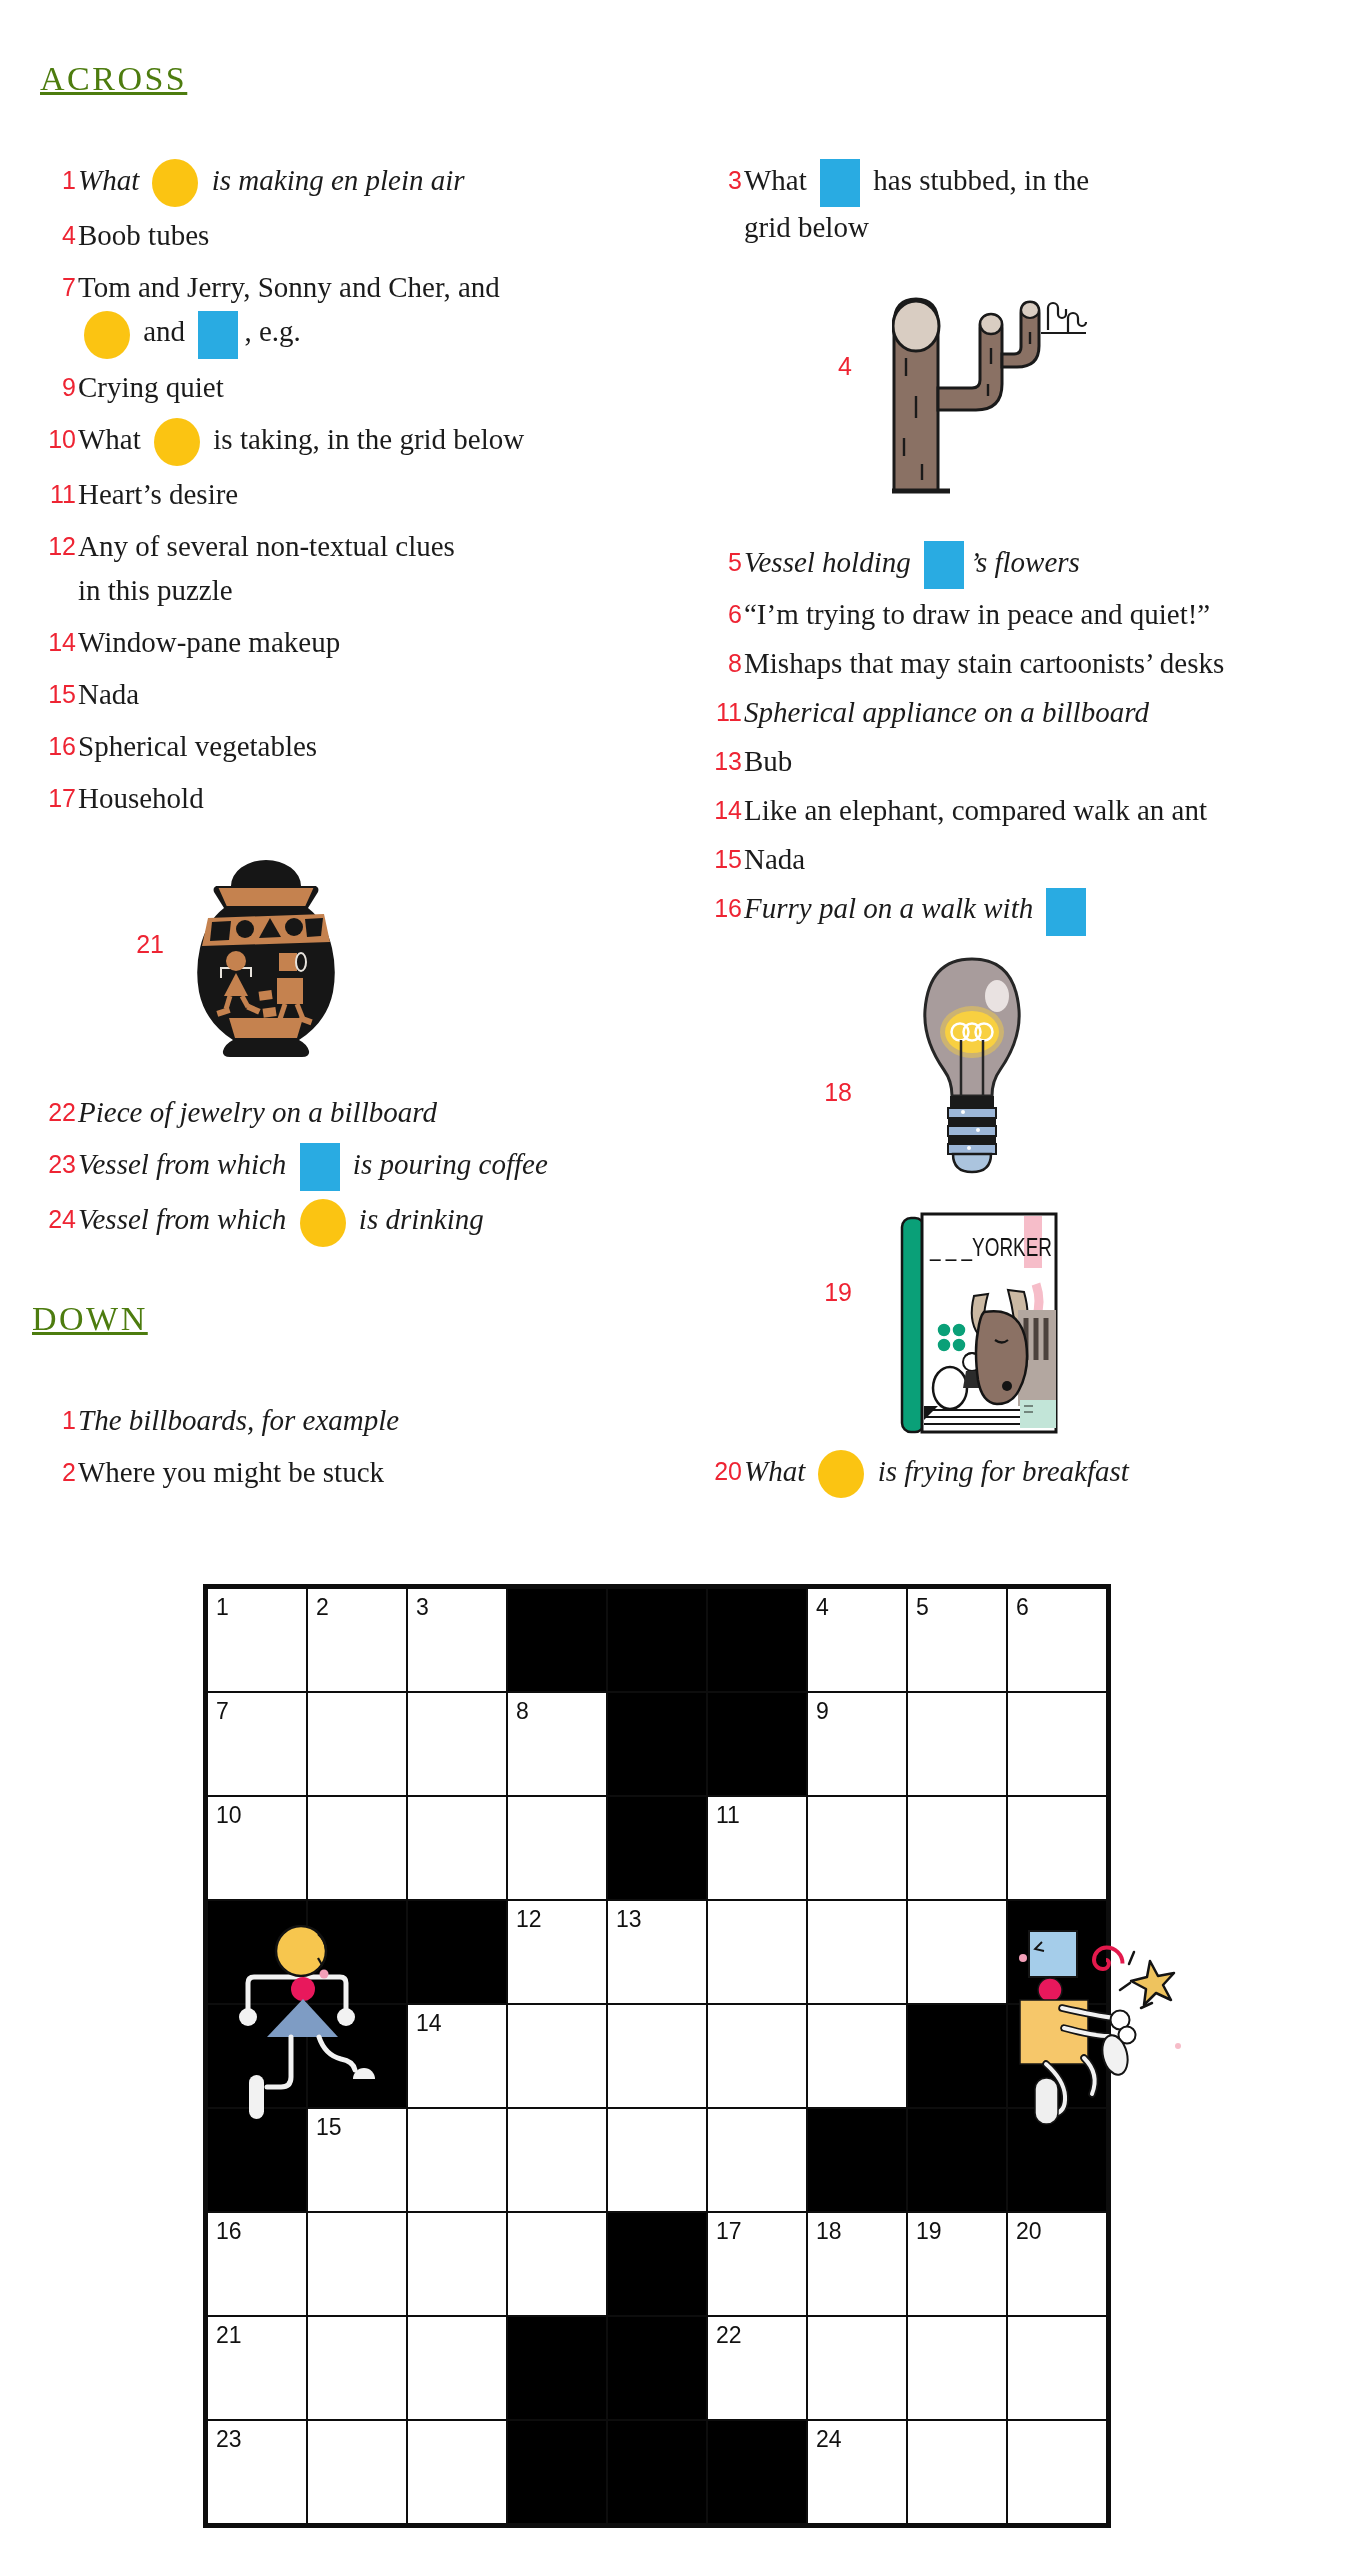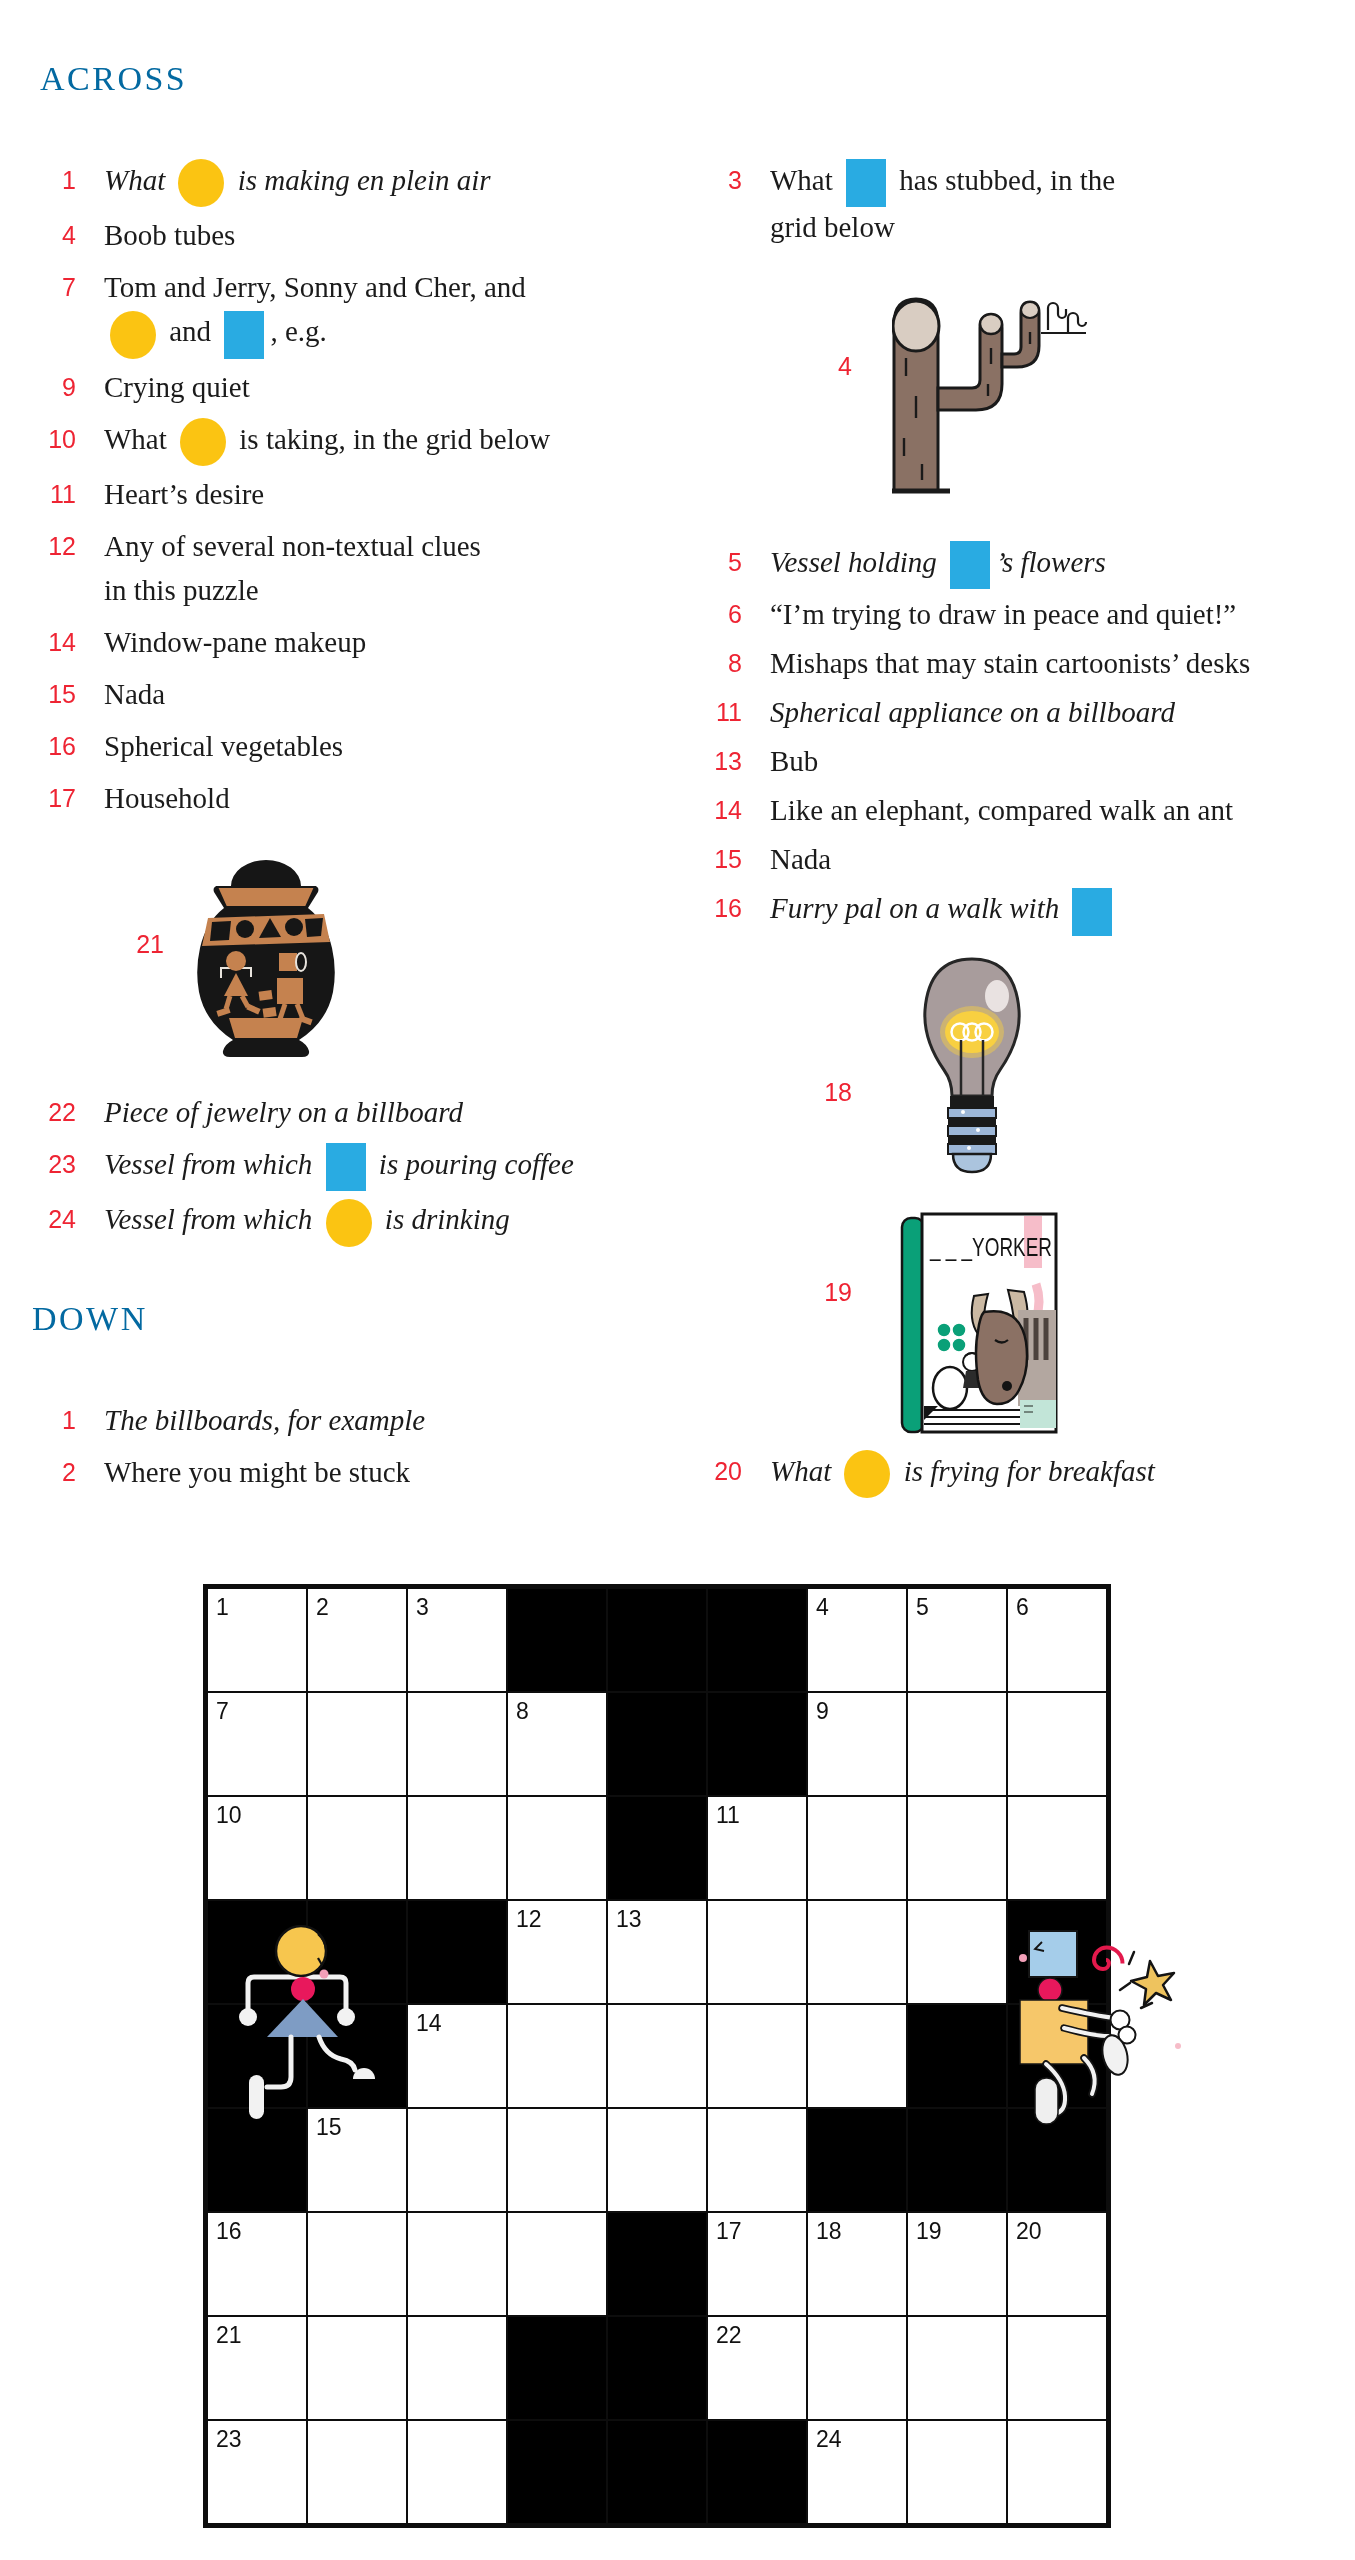--- a/index.html
+++ b/index.html
@@ -2,30 +2,30 @@
 <html style="--red: #ee2433; --yellow: #fbc412; --blue: #29abe2;"><head>
 <meta charset="utf-8">
 <style>
   html,body{margin:0;padding:0;}
   body{
     width:1355px;height:2560px;position:relative;background:#fff;
     font-family:"Liberation Serif",serif;color:#1b1b1b;overflow:hidden;
   }
   .hdr{
     position:absolute;font-family:"Liberation Serif",serif;font-size:34px;
-    letter-spacing:2.5px;font-weight:500;color:#0369a1;
+    letter-spacing:2.5px;font-weight:500;color:#4d7c0f;text-decoration:underline;
   }
   .clue-block{position:absolute;}
   .clue-row{display:flex;margin-bottom:8px;}
   .pitch49 .clue-row{margin-bottom:5px;}
   .cnum{
     flex:0 0 36px;text-align:right;font-family:"Liberation Sans",sans-serif;
     font-size:25px;font-weight:500;color:var(--red,#ee2433);line-height:44px;
   }
-  .ctext{margin-left:28px;font-size:29px;line-height:44px;flex:1 1 auto;}
+  .ctext{margin-left:2px;font-size:29px;line-height:44px;flex:1 1 auto;}
   .ctext.it{font-style:italic;}
   .sh-c{
     display:inline-block;width:46px;height:48px;border-radius:50%;
     background:var(--yellow,#fbc412);vertical-align:middle;margin:-2px 6px;
   }
   .sh-s{
     display:inline-block;width:40px;height:48px;
     background:var(--blue,#29abe2);vertical-align:middle;margin:-2px 6px;
   }
   .illo-num{

